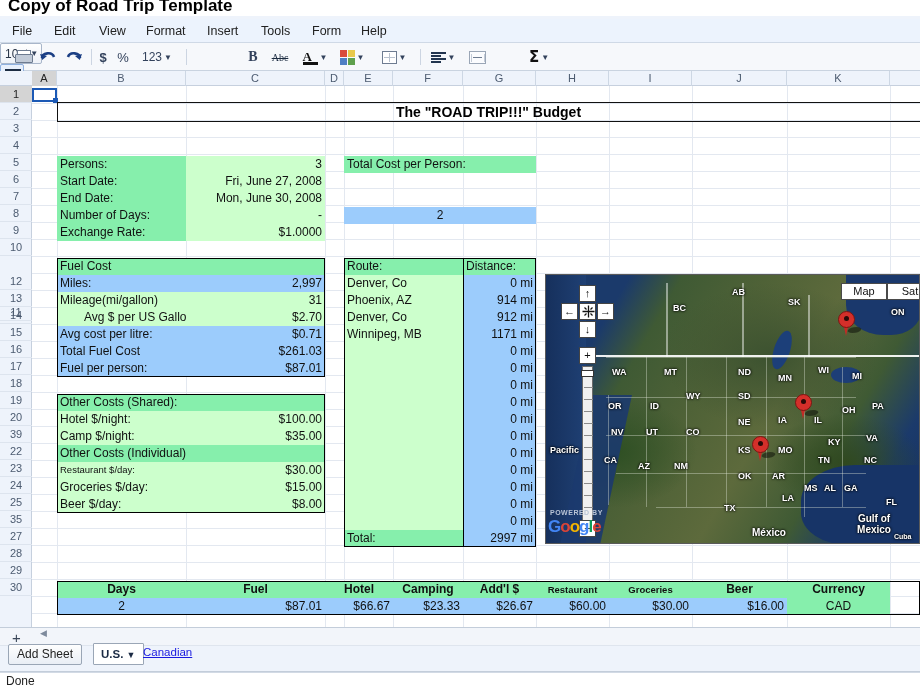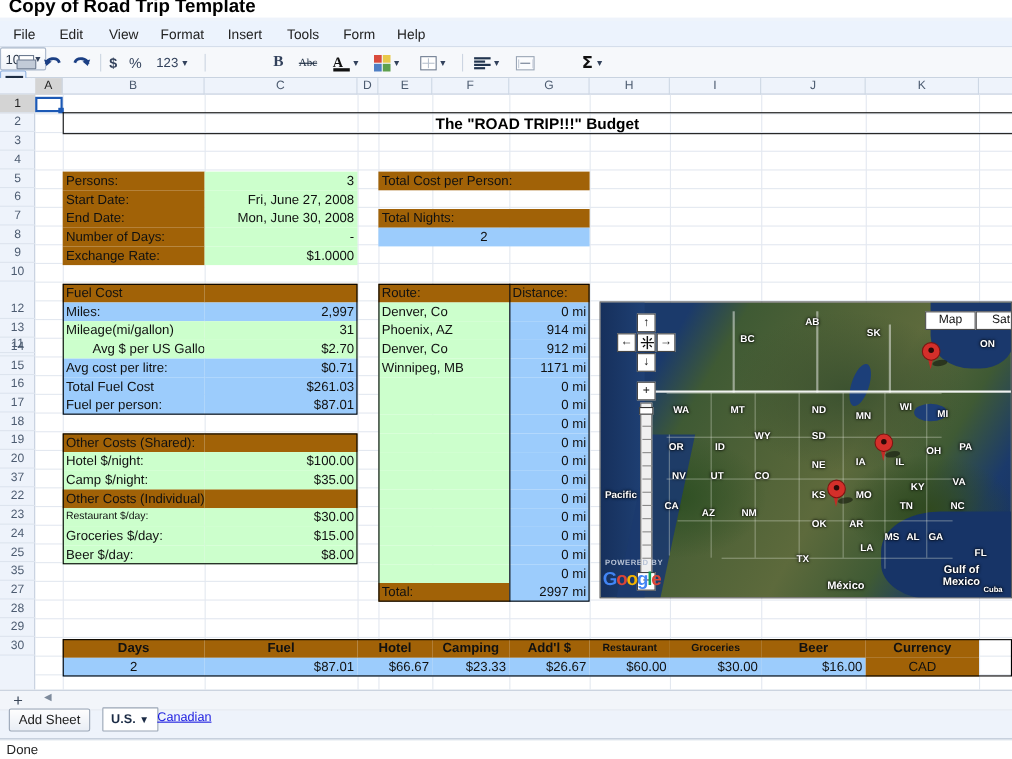--- a/index.html
+++ b/index.html
@@ -108,21 +108,21 @@
 
   .sheet { position:absolute; left:32px; top:15px; width:888px; height:541px; }
 
   .gridline-v { position:absolute; top:0; width:1px; height:541px; background:#e3e8f0; }
   .gridline-h { position:absolute; left:0; width:888px; height:1px; background:#e3e8f0; }
 
   .cell {
     position:absolute; font-size:12px; color:#111; line-height:16px;
     padding: 0 3px; white-space: nowrap; overflow:hidden;
   }
-  .c-gray { background:#a16207; }
+  .c-gray { background:#86efac; }
   .c-green { background:#ccffcc; }
   .c-blue  { background:#9cccfc; }
   .c-gold  { background:#f4d77b; }
   .right { text-align:right; }
   .center { text-align:center; }
   .bold { font-weight:bold; }
   .small { font-size:9.5px; }
 
   .title-cell {
     position:absolute; font-size:14px; font-weight:bold; color:#000;
@@ -354,21 +354,21 @@
         <div class="rh" style="top: 170px; margin-top: 48px;">11</div>
         <div class="rh" style="top: 187px;">12</div>
         <div class="rh" style="top: 204px;">13</div>
         <div class="rh" style="top: 221px;">14</div>
         <div class="rh" style="top: 238px;">15</div>
         <div class="rh" style="top: 255px;">16</div>
         <div class="rh" style="top: 272px;">17</div>
         <div class="rh" style="top: 289px;">18</div>
         <div class="rh" style="top: 306px;">19</div>
         <div class="rh" style="top: 323px;">20</div>
-        <div class="rh" style="top: 340px;">37</div>
+        <div class="rh" style="top: 340px;">39</div>
         <div class="rh" style="top: 357px;">22</div>
         <div class="rh" style="top: 374px;">23</div>
         <div class="rh" style="top: 391px;">24</div>
         <div class="rh" style="top: 408px;">25</div>
         <div class="rh" style="top: 425px;">35</div>
         <div class="rh" style="top: 442px;">27</div>
         <div class="rh" style="top: 459px;">28</div>
         <div class="rh" style="top: 476px;">29</div>
         <div class="rh" style="top: 493px;">30</div>
       </div>
@@ -433,21 +433,20 @@
       <div class="cell c-gray" style="left:25px;top:87px;width:129px;height:17px">Start Date:</div>
       <div class="cell c-green right" style="left:154px;top:87px;width:139px;height:17px">Fri, June 27, 2008</div>
       <div class="cell c-gray" style="left:25px;top:104px;width:129px;height:17px">End Date:</div>
       <div class="cell c-green right" style="left:154px;top:104px;width:139px;height:17px">Mon, June 30, 2008</div>
       <div class="cell c-gray" style="left:25px;top:121px;width:129px;height:17px">Number of Days:</div>
       <div class="cell c-green right" style="left:154px;top:121px;width:139px;height:17px">-</div>
       <div class="cell c-gray" style="left:25px;top:138px;width:129px;height:17px">Exchange Rate:</div>
       <div class="cell c-green right" style="left:154px;top:138px;width:139px;height:17px">$1.0000</div>
 
       <div class="cell c-gray" style="left:312px;top:70px;width:192px;height:17px">Total Cost per Person:</div>
-      <div class="cell c-gray" style="left:312px;top:104px;width:192px;height:17px">Total Nights:</div>
       <div class="cell c-blue center" style="left:312px;top:121px;width:192px;height:17px">2</div>
 
       <div class="cell c-gray" style="left:25px;top:172px;width:129px;height:17px">Fuel Cost</div>
       <div class="cell c-gray" style="left:154px;top:172px;width:139px;height:17px"></div>
       <div id="fuel-rows">
           <div class="cell c-blue" style="left: 25px; top: 189px; width: 129px; height: 17px;">Miles:</div>
           <div class="cell c-blue right" style="left: 154px; top: 189px; width: 139px; height: 17px;">2,997</div>
           <div class="cell c-green" style="left: 25px; top: 206px; width: 129px; height: 17px;">Mileage(mi/gallon)</div>
           <div class="cell c-green right" style="left: 154px; top: 206px; width: 139px; height: 17px;">31</div>
           <div class="cell c-green" style="left: 25px; top: 223px; width: 129px; height: 17px; padding-left: 27px;">Avg $ per US Gallon</div>

